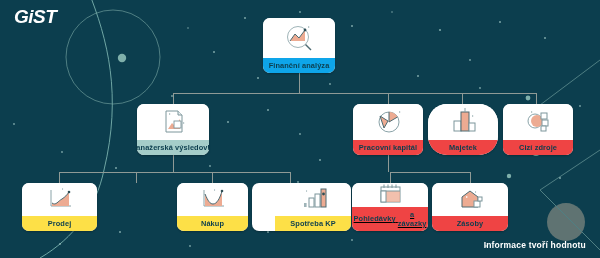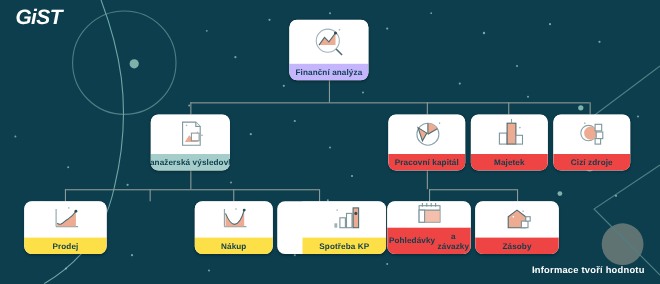--- a/index.html
+++ b/index.html
@@ -38,21 +38,21 @@
     display:flex;align-items:center;justify-content:center;
   }
   .node .label{
     flex:0 0 auto;
     display:flex;align-items:center;justify-content:center;
     text-align:center;
     color:#0c3e4e;font-size:7.4px;font-weight:bold;
     line-height:1.25;padding:3px 2px;
     letter-spacing:.1px;
   }
-  .node.lbl-tan   .label{background:#c4b5fd;}
+  .node.lbl-tan   .label{background:#0ea5e9;}
   .node.lbl-mint  .label{background:#a5cdc9;}
   .node.lbl-teal  .label{background:#fde047;}
   .node.lbl-yellow .label{background:#ef4444;}
 
   .conn{position:absolute;background:#8f9a96;z-index:2;}
   .conn.h{height:1px;}
   .conn.v{width:1px;}
 </style>
 </head>
 <body>
@@ -177,21 +177,21 @@
         <line x1="16" y1="14" x2="24.5" y2="9" stroke="#4d6b72" stroke-width="1"></line>
         <path d="M26 4 l1.2 0 M26.6 3.4 l0 1.2" stroke="#9fb4b8" stroke-width=".9"></path>
       </svg>
     </div>
     <div class="label">
       <span>Pracovní</span>&nbsp;
       <span>kapitál</span>
     </div>
   </div>
 
-  <div class="node lbl-yellow" style="left:428px;top:104px;width:70px;height:51px;">
+  <div class="node lbl-yellow" style="left:428px;top:104px;width:70px;height:51px;border-radius:19px;">
     <div class="icon-area">
       <svg width="30" height="27" viewBox="0 0 30 27">
         <rect x="6" y="13" width="7" height="10" fill="#ffffff" stroke="#7d969b" stroke-width="1"></rect>
         <rect x="13" y="4" width="8" height="19" fill="#edab92" stroke="#4d6b72" stroke-width="1"></rect>
         <rect x="21" y="15" width="6" height="8" fill="#ffffff" stroke="#7d969b" stroke-width="1"></rect>
         <line x1="17" y1="0" x2="17" y2="4" stroke="#8aa3a8" stroke-width="1"></line>
         <path d="M24 8 l1.2 0 M24.6 7.4 l0 1.2" stroke="#9fb4b8" stroke-width=".9"></path>
       </svg>
     </div>
     <div class="label">
@@ -258,21 +258,21 @@
         <circle cx="26.5" cy="7" r="1.4" fill="#2f4f57"></circle>
         <rect x="7" y="16" width="2.6" height="4" fill="#9fb4b8"></rect>
         <path d="M9 4 l1.1 0 M9.5 3.5 l0 1.1" stroke="#9fb4b8" stroke-width=".8"></path>
       </svg>
     </div>
     <div class="label">
       <span>Spotřeba KP</span>
     </div>
   </div>
 
-  <div class="node lbl-yellow" style="left:352px;top:183px;width:76px;height:48px;">
+  <div class="node lbl-yellow" style="left:352px;top:183px;width:76px;height:48px;text-decoration:underline;">
     <div class="icon-area">
       <svg width="30" height="23" viewBox="0 0 30 23">
         <rect x="6" y="4" width="19" height="15" fill="#ffffff" stroke="#7d969b" stroke-width="1"></rect>
         <rect x="10" y="8" width="15" height="11" fill="#edab92" opacity=".75"></rect>
         <line x1="6" y1="8" x2="25" y2="8" stroke="#7d969b" stroke-width="1"></line>
         <line x1="9" y1="1.5" x2="9" y2="5" stroke="#7d969b" stroke-width="1"></line>
         <line x1="13" y1="1.5" x2="13" y2="5" stroke="#7d969b" stroke-width="1"></line>
         <line x1="17" y1="1.5" x2="17" y2="5" stroke="#7d969b" stroke-width="1"></line>
         <line x1="21" y1="1.5" x2="21" y2="5" stroke="#7d969b" stroke-width="1"></line>
         <rect x="6" y="8" width="5" height="11" fill="#ffffff" stroke="#7d969b" stroke-width="1"></rect>

